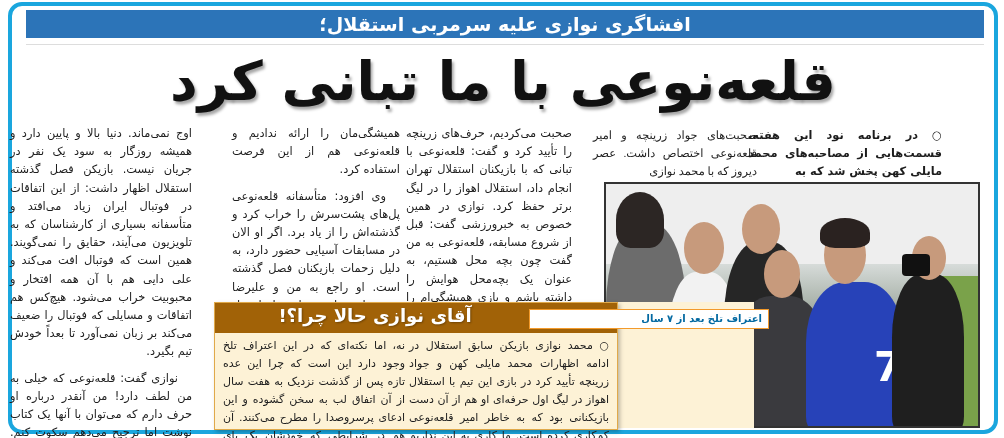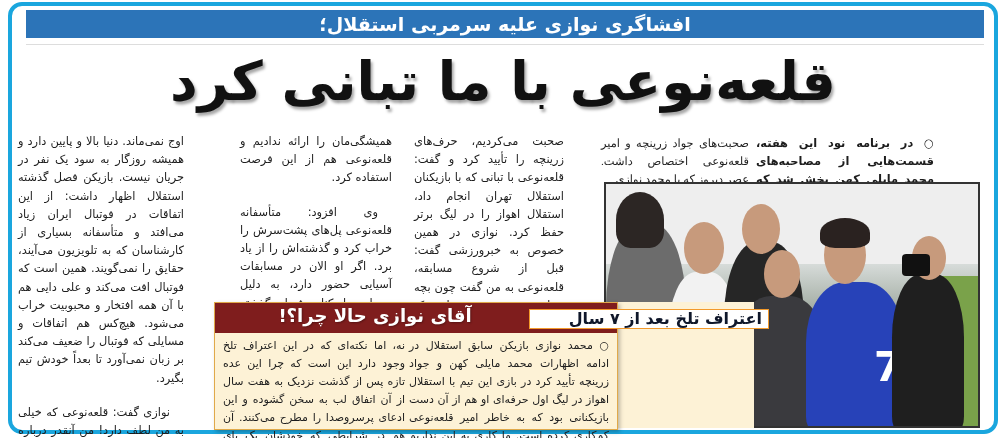--- a/index.html
+++ b/index.html
@@ -32,21 +32,21 @@
       font-family: "DejaVu Sans", sans-serif; font-weight: bold;
       font-size: 54px; color: #111111; letter-spacing: 2px;
       text-shadow: 2px 3px 3px rgba(0,0,0,0.35);
     }
 
     .col {
       position: absolute; direction: rtl; text-align: justify;
       font-family: "DejaVu Sans", sans-serif; font-size: 11.4px; line-height: 18.2px;
       color: #1d1d1d;
     }
-    .col p { margin: 16px; }
+    .col p { margin: 8px; }
     .col p.indent { text-indent: 14px; }
 
     .col-1 { left: 740px; top: 118px; width: 210px; font-weight: bold; }
     .col-2 { left: 585px; top: 118px; width: 180px; font-family: Liberation Serif, serif; }
     .col-3 { left: 398px; top: 116px; width: 182px; }
     .col-4 { left: 224px; top: 116px; width: 184px; }
     .col-5 { left: 2px; top: 116px; width: 198px; }
 
     .photo {
       position: absolute; left: 604px; top: 182px; width: 376px; height: 246px;
@@ -59,31 +59,31 @@
     .head { position: absolute; border-radius: 50%; background: #c79a7c; }
     .hair { position: absolute; border-radius: 50% 50% 30% 30%; background: #2a2220; }
 
     .sidebar-box {
       position: absolute; left: 214px; top: 302px; width: 404px; height: 128px;
       background: #fdf2d6; border: 1px solid #e0a94a;
       box-shadow: 2px 2px 4px rgba(0,0,0,0.25);
     }
     .sidebar-header {
       position: absolute; left: 0; top: 0; width: 100%; height: 30px;
-      background: #7f1d1d; display: flex; align-items: center;
+      background: #a16207; display: flex; align-items: center;
     }
     .sidebar-title {
       position: absolute; left: 60px; top: 2px; width: 200px; height: 26px;
       color: #ffffff; font-weight: bold; font-size: 18px; direction: rtl; text-align: center;
       text-shadow: 1px 1px 2px rgba(0,0,0,0.3);
     }
     .sidebar-label {
       position: absolute; left: 314px; top: 6px; width: 240px; height: 20px;
       background: #ffffff; border: 1px solid #f39a2b;
-      font-size: 16px; font-weight: bold; color: #0f172a; direction: rtl;
+      font-size: 10px; font-weight: bold; color: #0369a1; direction: rtl;
       padding-right: 6px; line-height: 18px; text-align: right;
     }
     .sidebar-col {
       position: absolute; direction: rtl; text-align: justify;
       font-size: 11px; line-height: 18px; color: #1d1d1d;
     }
     .sidebar-col-right { left: 194px; top: 34px; width: 200px; }
     .sidebar-col-left { left: 8px; top: 34px; width: 182px; }
 
     .photo-overlay-box {

